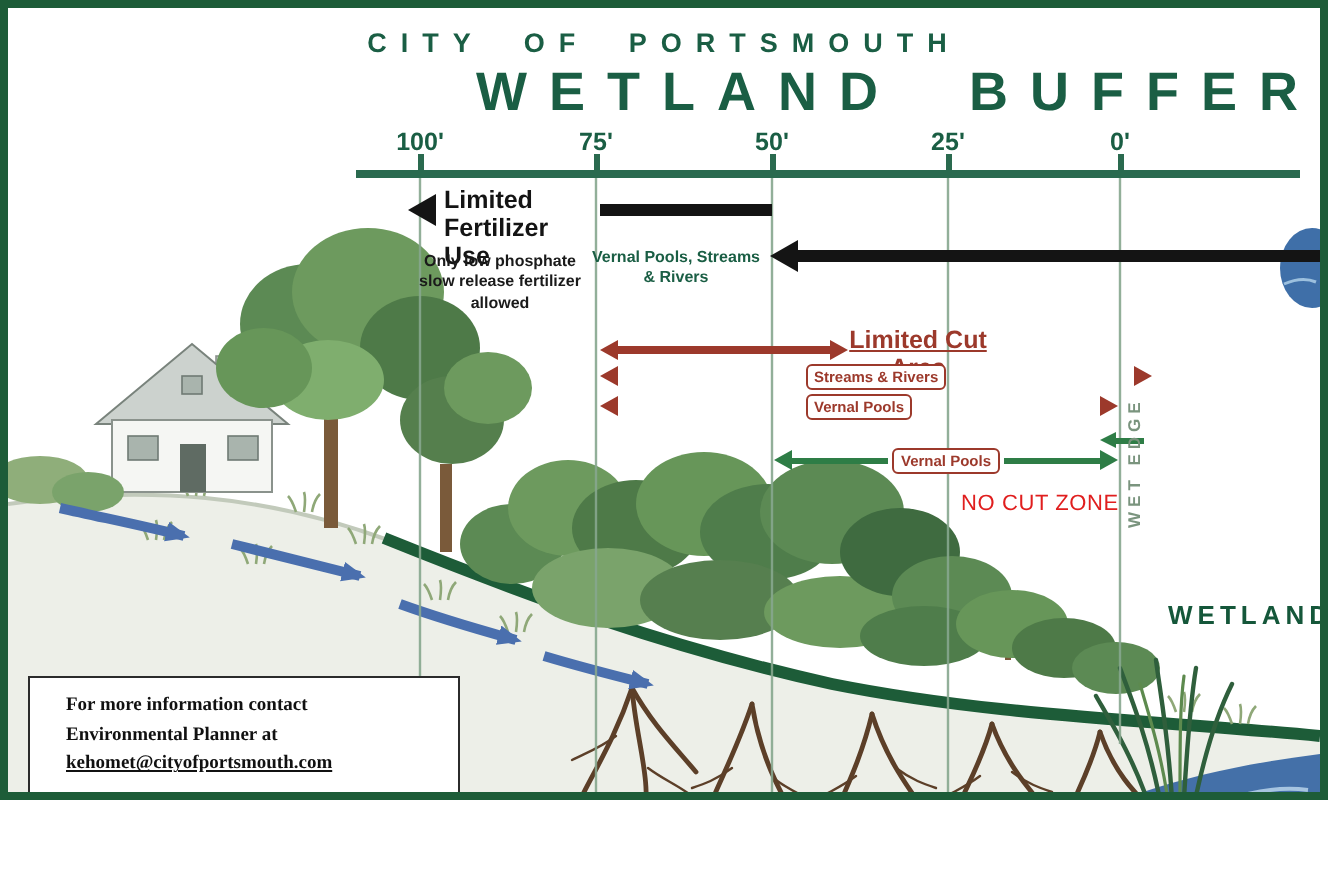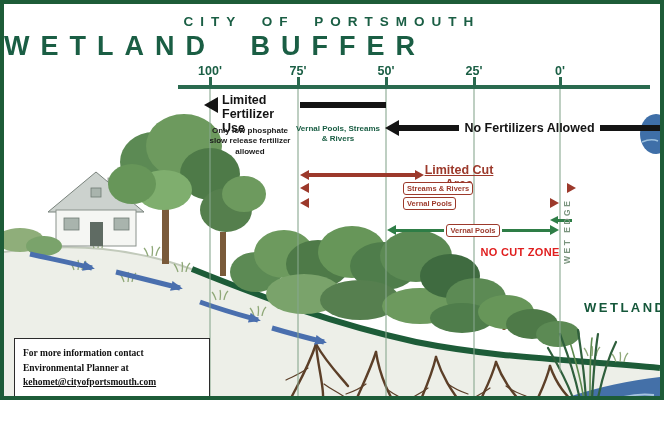--- a/index.html
+++ b/index.html
@@ -7,21 +7,21 @@
     position:relative;width:664px;height:400px;box-sizing:border-box;
     border:4px solid #1d5c38;background:#ffffff;overflow:hidden;
     font-family:"Liberation Sans",sans-serif;
   }
   .abs{position:absolute;}
   .scene{position:absolute;left:0;top:0;width:656px;height:432px;}
 
   
   .city-title{left:0;right:0;top:10px;text-align:center;font-size:13.5px;letter-spacing:7px;
     word-spacing:9px;font-weight:600;color:#1a5e44;}
-  .main-title{left:0;right:0;top:27px;text-align:left;font-size:27px;letter-spacing:11px;
+  .main-title{left:0;right:0;top:27px;text-align:right;font-size:27px;letter-spacing:11px;
     word-spacing:16px;font-weight:800;color:#1a5e44;}
 
   
   .scale-bar{left:174px;top:81px;width:472px;height:4px;background:#2a6a4f;}
   .tick{top:73px;width:2.5px;height:12px;background:#2a6a4f;}
   .tick-label{top:60px;transform:translateX(-50%);font-size:12.5px;font-weight:700;color:#1a5e44;white-space:nowrap;}
 
   
   .arrow{display:flex;align-items:center;}
   .shaft{background:currentColor;flex:1;}
@@ -44,29 +44,29 @@
   .lc-title{left:419px;top:159px;width:72px;text-align:center;font-size:12.5px;font-weight:800;line-height:1.12;color:#9c392b;text-decoration:underline;}
   .row-arrow{width:124px;height:14px;left:296px;gap:46px;}
   .sr-arrow{top:177px;} .vp-arrow{top:192px;}
   .tagbox{font-size:7.5px;font-weight:800;white-space:nowrap;background:#fff;border:1px solid #9c392b;
     color:#9c392b;padding:1px 3px;border-radius:3px;margin:0 2px;}
 
   .veg-arrow{left:383px;top:219px;width:172px;height:14px;}
   .veg-title{left:480px;top:193px;width:70px;text-align:center;font-size:12.5px;font-weight:800;line-height:1.12;color:#1d6b45;}
   .veg-mini{left:546px;top:211px;width:22px;height:10px;}
   .veg-mini .tri-ls{border-top-width:4.5px;border-bottom-width:4.5px;border-right-width:8px;}
-  .nocut{left:468px;top:242px;width:96px;text-align:center;font-size:11px;font-weight:700;
+  .nocut{left:468px;top:242px;width:96px;text-align:center;font-size:11px;font-weight:400;
     letter-spacing:.3px;color:#e01e1e;white-space:nowrap;}
 
   .wet-edge{left:558px;top:170px;height:90px;width:16px;writing-mode:vertical-rl;transform:rotate(180deg);
     font-size:8.5px;font-weight:700;letter-spacing:2.5px;color:#7a947e;}
   .wetland{left:580px;top:296px;font-size:13px;font-weight:800;letter-spacing:2.5px;color:#15573a;}
 
   .contact{left:10px;top:334px;width:178px;background:#fff;border:1.5px solid #2b2b2b;
-    padding:7px 8px;font-family:"Liberation Serif",serif;font-size:9.5px;font-weight:700;
+    padding:7px 18px;font-family:"Liberation Serif",serif;font-size:9.5px;font-weight:700;
     line-height:1.55;color:#111;z-index:5;}
   .contact span{display:block;}
   .contact .email{text-decoration:underline;cursor:pointer;}
 </style>
 </head>
 <body>
 
 <div class="frame">
 
   <svg class="scene" viewBox="0 0 656 432">
@@ -224,21 +224,20 @@
 
   <div class="abs tri-l black lf-head"></div>
   <div class="abs lf-title">Limited Fertilizer Use</div>
   <div class="abs lf-shaft"></div>
   <div class="abs lf-note">Only low phosphate slow release fertilizer allowed</div>
   <div class="abs applies-to">Vernal Pools, Streams &amp; Rivers</div>
 
   <div class="abs arrow black nofert">
     <span class="tri-l"></span>
     <span class="shaft h6"></span>
-    <span class="label">No Fertilizers Allowed</span>
     <span class="shaft h6"></span>
   </div>
 
   <div class="abs arrow brick lc-arrow">
     <span class="tri-ls"></span>
     <span class="shaft h4"></span>
     <span class="tri-rs"></span>
   </div>
   <div class="abs lc-title">Limited Cut Area</div>
 

